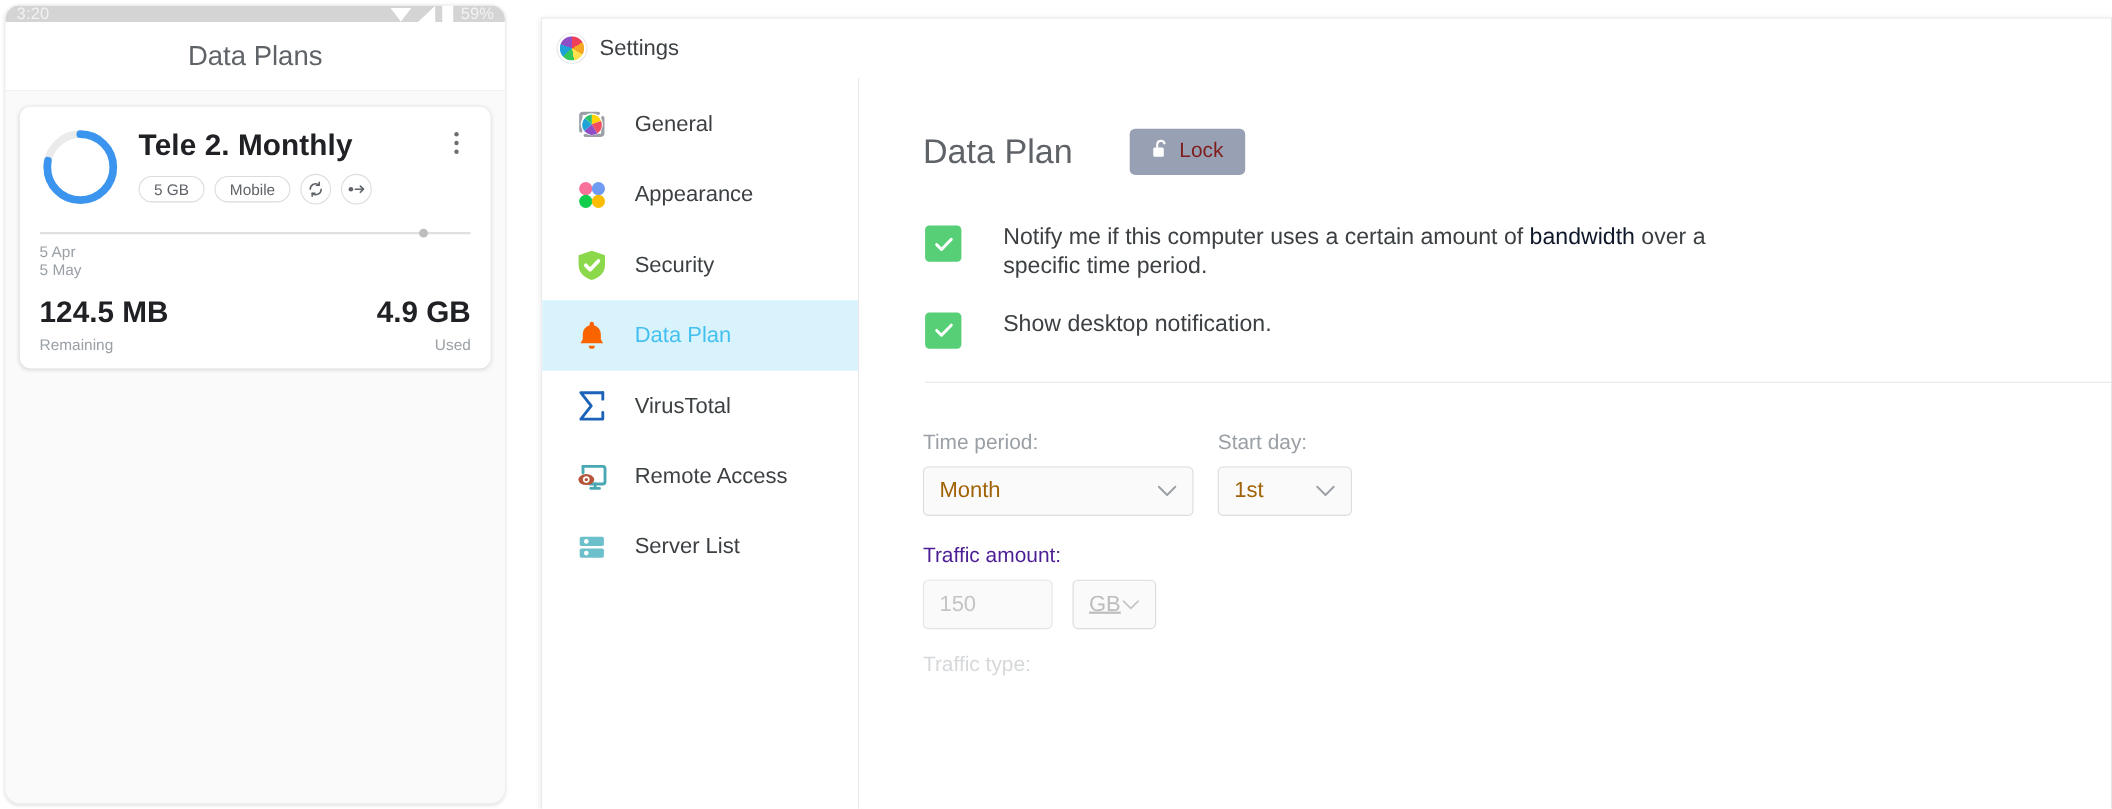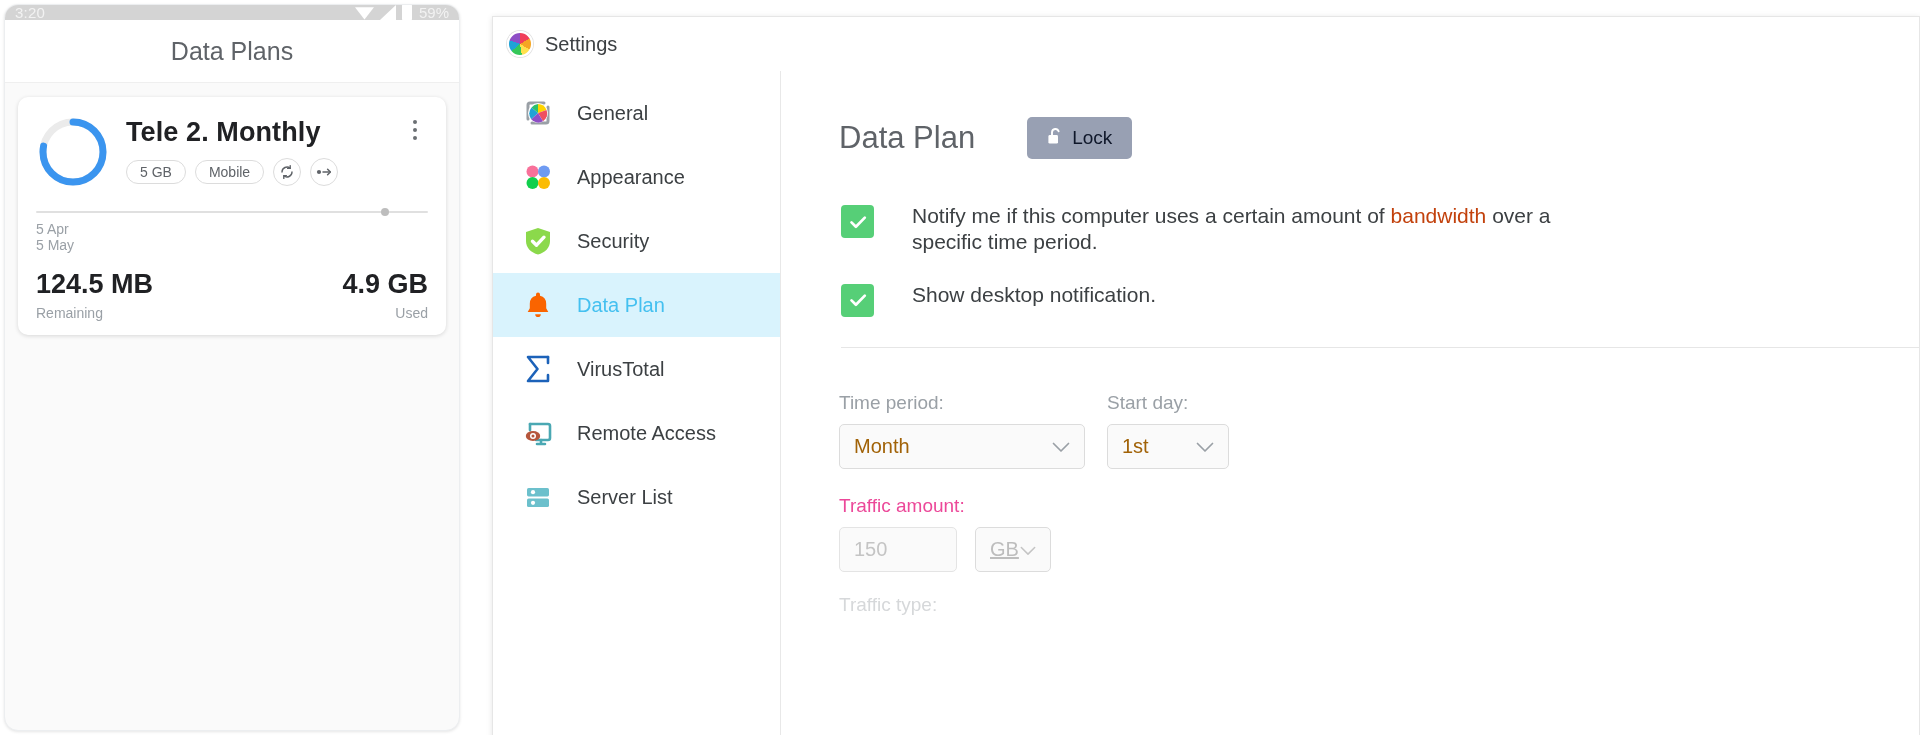--- a/index.html
+++ b/index.html
@@ -131,54 +131,54 @@
   }
   .side-item.active { background:#d9f3fd; }
   .side-label { font-size: 20px; color:#3c4043; }
   .side-item.active .side-label { color:#44c0f0; }
   .side-ic { width:34px; height:34px; flex:0 0 34px; display:flex; align-items:center; justify-content:center; }
 
   .content { flex:1 1 auto; padding: 46px 0 0 58px; min-width:0; overflow:hidden; }
   .content-head { display:flex; align-items:center; gap:52px; }
   .page-title { font-size: 31px; color:#5f6368; font-weight:400; }
   .lock-btn {
-    background:#98a0b3; color:#0f172a; border:none; border-radius:5px;
+    background:#98a0b3; color:#7f1d1d; border:none; border-radius:5px;
     height: 42px; padding: 0 20px; font-size:19px; font-family:inherit;
     display:flex; align-items:center; gap:9px; cursor:pointer;
   }
 
   .checks { margin-top: 44px; padding-left: 2px; }
   .check-row { display:flex; align-items:flex-start; gap:38px; margin-bottom: 26px; }
   .cbox {
     width:33px; height:33px; flex:0 0 33px; border-radius:4px; background:#56cf77;
     display:flex; align-items:center; justify-content:center; margin-top:2px;
   }
   .cbox svg { display:block; }
   .check-text { font-size: 21px; color:#3c4043; line-height: 1.25; max-width: 640px; }
-  .check-text .muted { color:#c2410c; }
+  .check-text .muted { color:#0f172a; }
 
   .divider { height:1px; background:#e6e6e6; margin: 30px 0 0 2px; width: 1290px; }
 
   .fields { margin-top: 44px; display:flex; gap: 22px; align-items:flex-start; }
   .field-label { font-size:19px; color:#9aa0a6; margin-bottom:10px; display:block; }
   .sel {
     height: 45px; border:1px solid #dcdcdc; border-radius:5px; background:#fafafa;
     display:flex; align-items:center; padding: 0 14px; font-size:20px; color:#a16207;
   }
   .sel .caret { margin-left:auto; color:#9aa0a6; }
   .sel.w-period { width: 246px; }
   .sel.w-day { width: 122px; }
   .sel.w-unit { width: 76px; color:#bdbdbd;text-decoration:underline; }
   .txtbox {
     height: 45px; width: 118px; border:1px solid #e4e4e4; border-radius:5px;
     background:#fafafa; display:flex; align-items:center; padding:0 14px;
     font-size:20px; color:#c4c4c4;
   }
   .fields2 { margin-top: 24px; display:flex; gap: 18px; align-items:flex-start; }
-  .label-dim { font-size:19px; color:#ec4899; margin-bottom:10px; display:block; }
+  .label-dim { font-size:19px; color:#4c1d95; margin-bottom:10px; display:block; }
   .cut-label { margin-top: 22px; font-size:19px; color:#d6d8da; }
 </style>
 </head>
 <body>
 
 <div class="stage">
 
   <div class="phone">
 
     <div class="statusbar">

